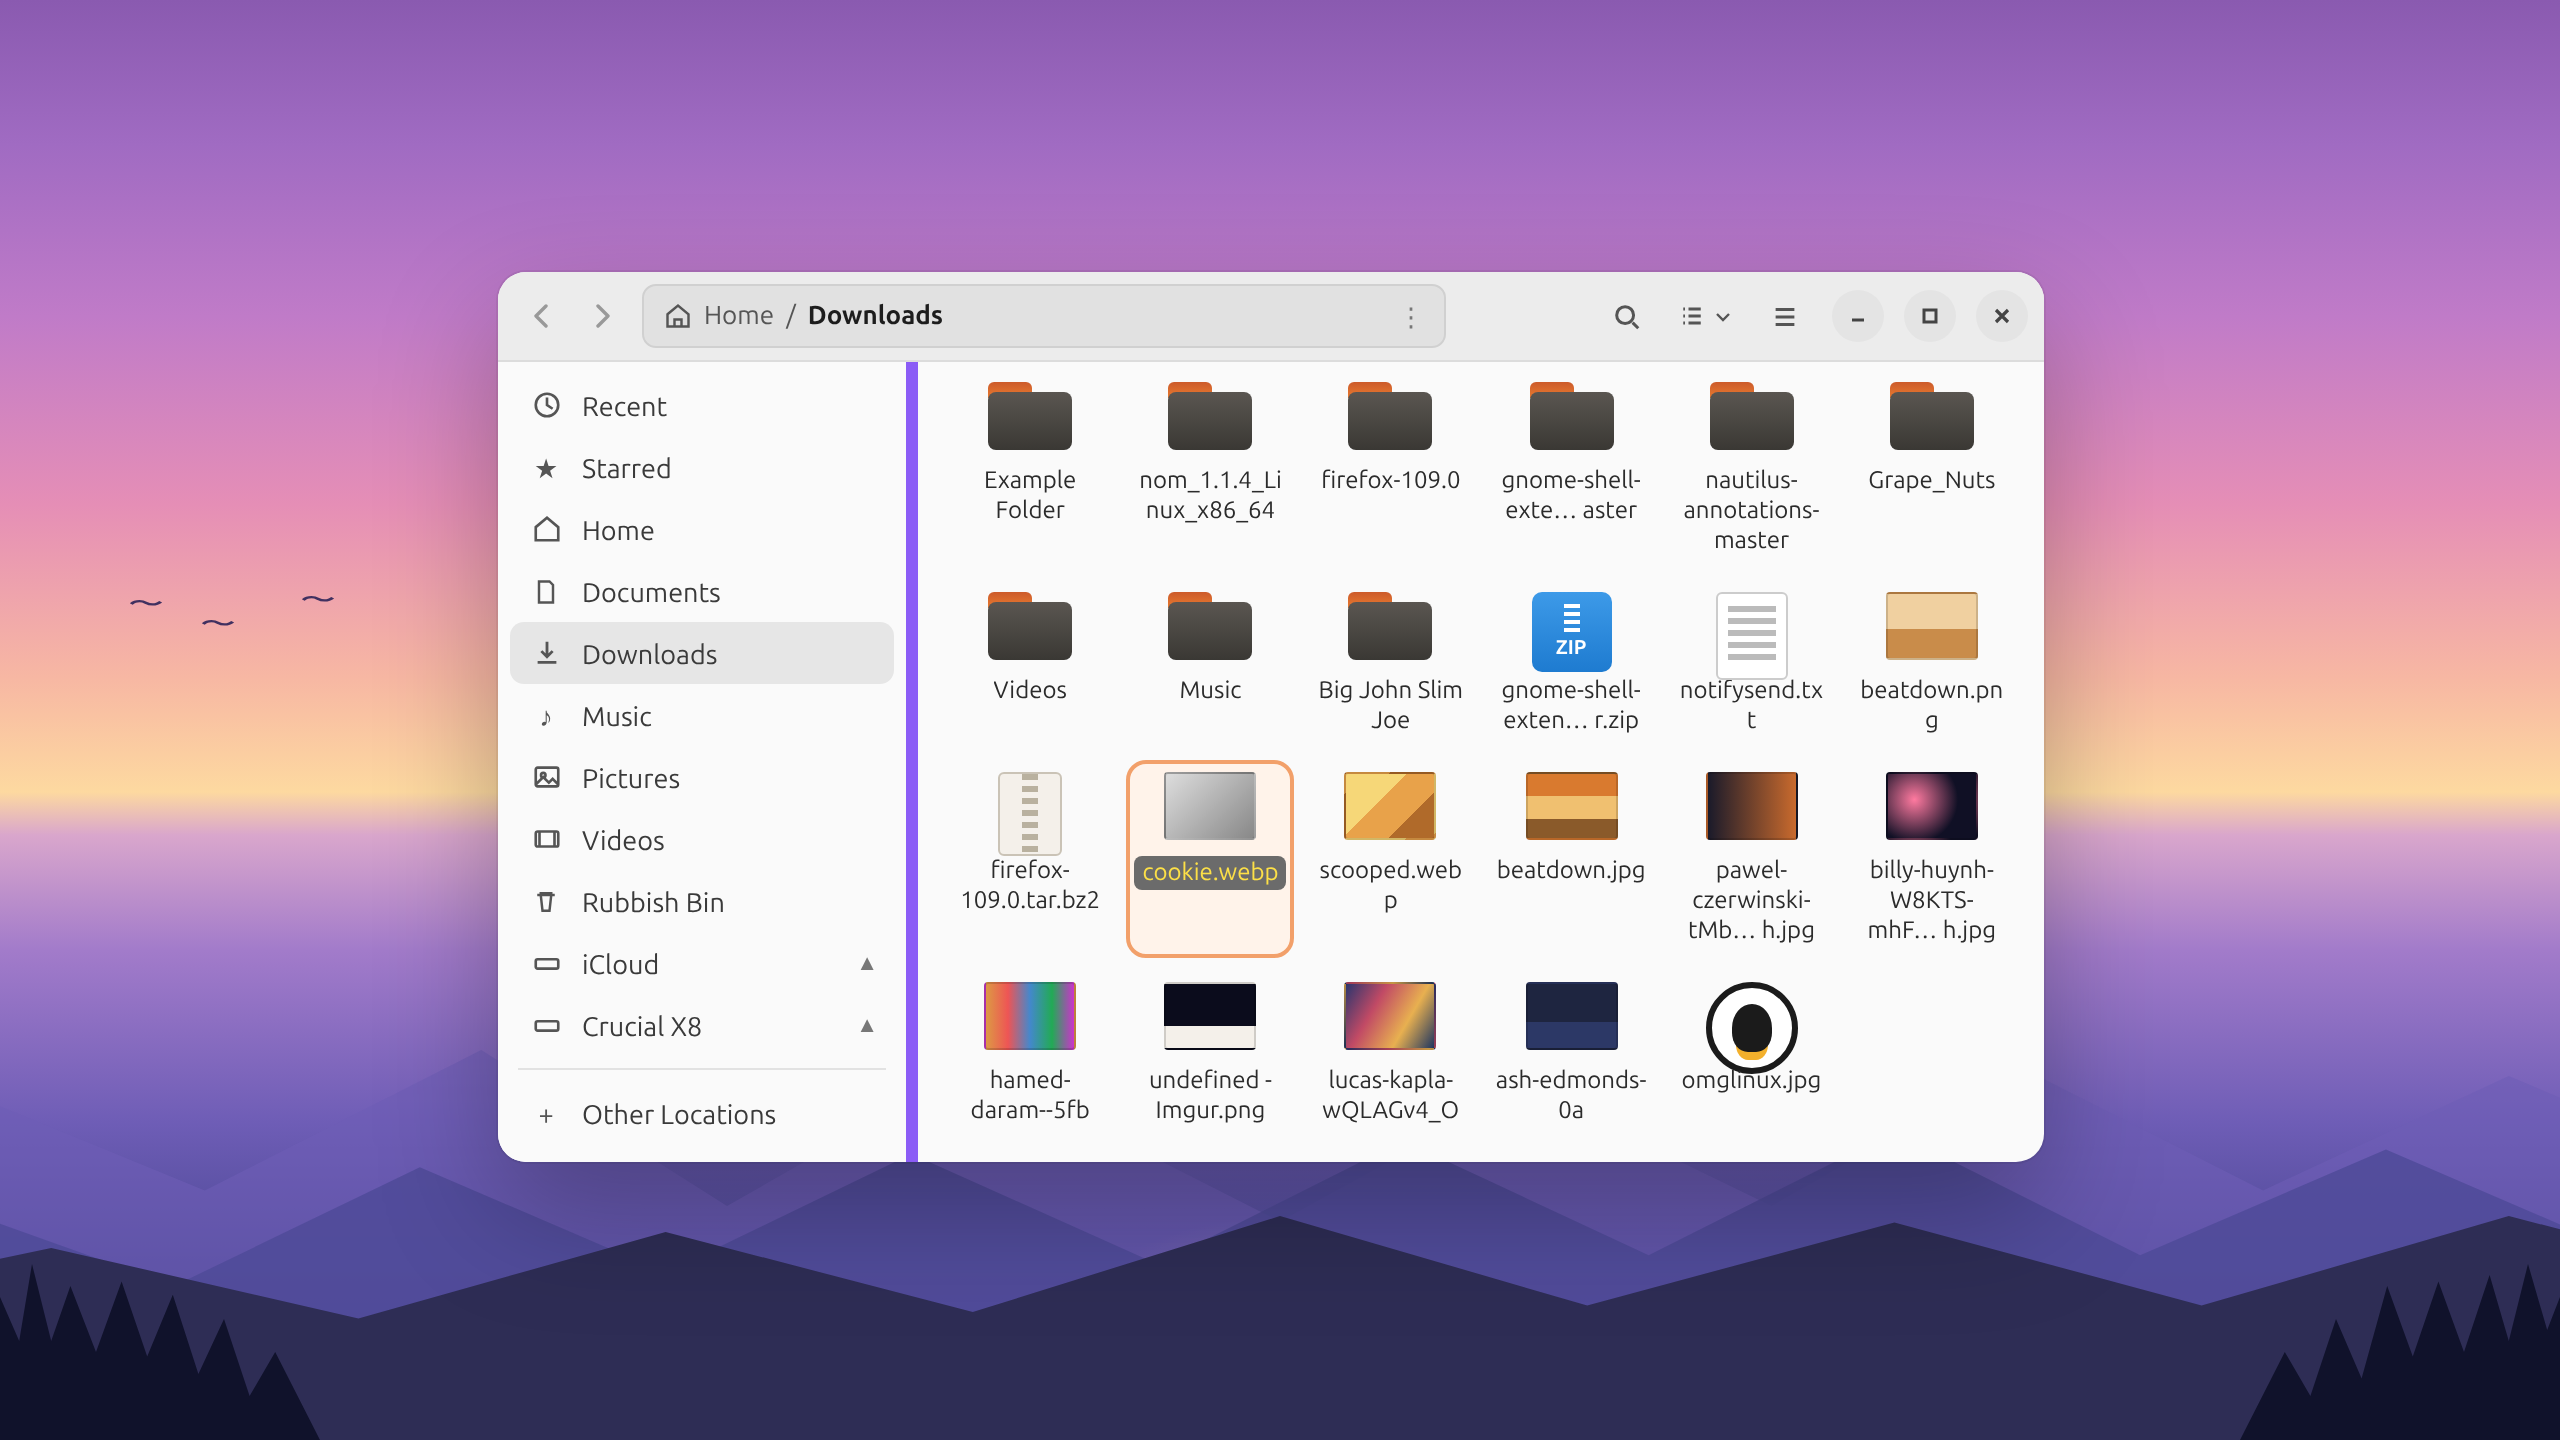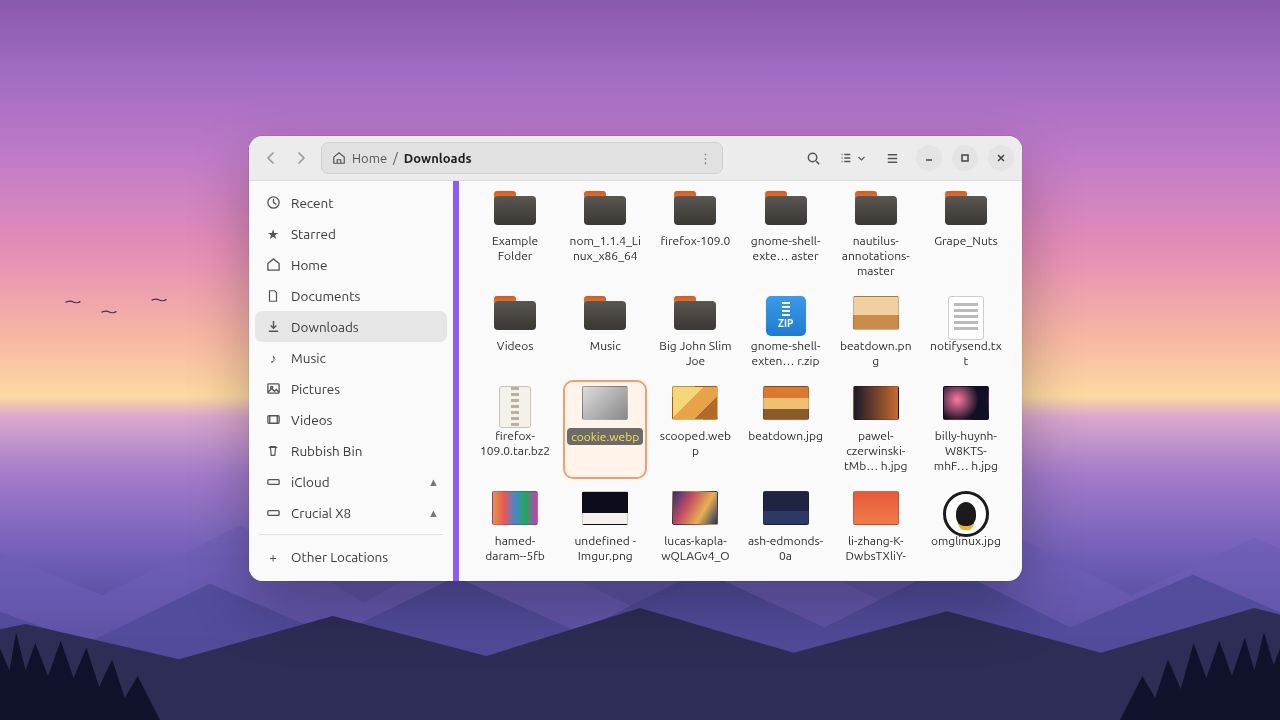--- a/index.html
+++ b/index.html
@@ -311,30 +311,30 @@
           <div class="item">
               <div class="thumb">
                 <div class="zip">
                   <span>ZIP</span>
                 </div>
               </div>
               <div class="lbl">gnome-shell-exten… r.zip</div>
             </div>
           <div class="item">
               <div class="thumb">
+                <div class="txt"></div>
+              </div>
+              <div class="lbl">notifysend.txt</div>
+            </div>
+          <div class="item">
+              <div class="thumb">
                 <div class="img beatimg"></div>
               </div>
               <div class="lbl">beatdown.png</div>
             </div>
-          <div class="item">
-              <div class="thumb">
-                <div class="txt"></div>
-              </div>
-              <div class="lbl">notifysend.txt</div>
-            </div>
 
           <div class="item">
               <div class="thumb">
                 <div class="tar"></div>
               </div>
               <div class="lbl">firefox-109.0.tar.bz2</div>
             </div>
           <div class="item sel">
               <div class="thumb">
                 <div class="img imgC"></div>
@@ -382,26 +382,20 @@
               <div class="thumb">
                 <div class="img imgH"></div>
               </div>
               <div class="lbl">lucas-kapla-wQLAGv4_O</div>
             </div>
           <div class="item">
               <div class="thumb">
                 <div class="img imgI"></div>
               </div>
               <div class="lbl">ash-edmonds-0a</div>
-            </div>
-          <div class="item">
-              <div class="thumb">
-                <div class="img imgJ"></div>
-              </div>
-              <div class="lbl">li-zhang-K-DwbsTXliY-</div>
             </div>
           <div class="item">
               <div class="thumb">
                 <div class="penguin"></div>
               </div>
               <div class="lbl">omglinux.jpg</div>
             </div>
         </div>
       </div>
     </div>

